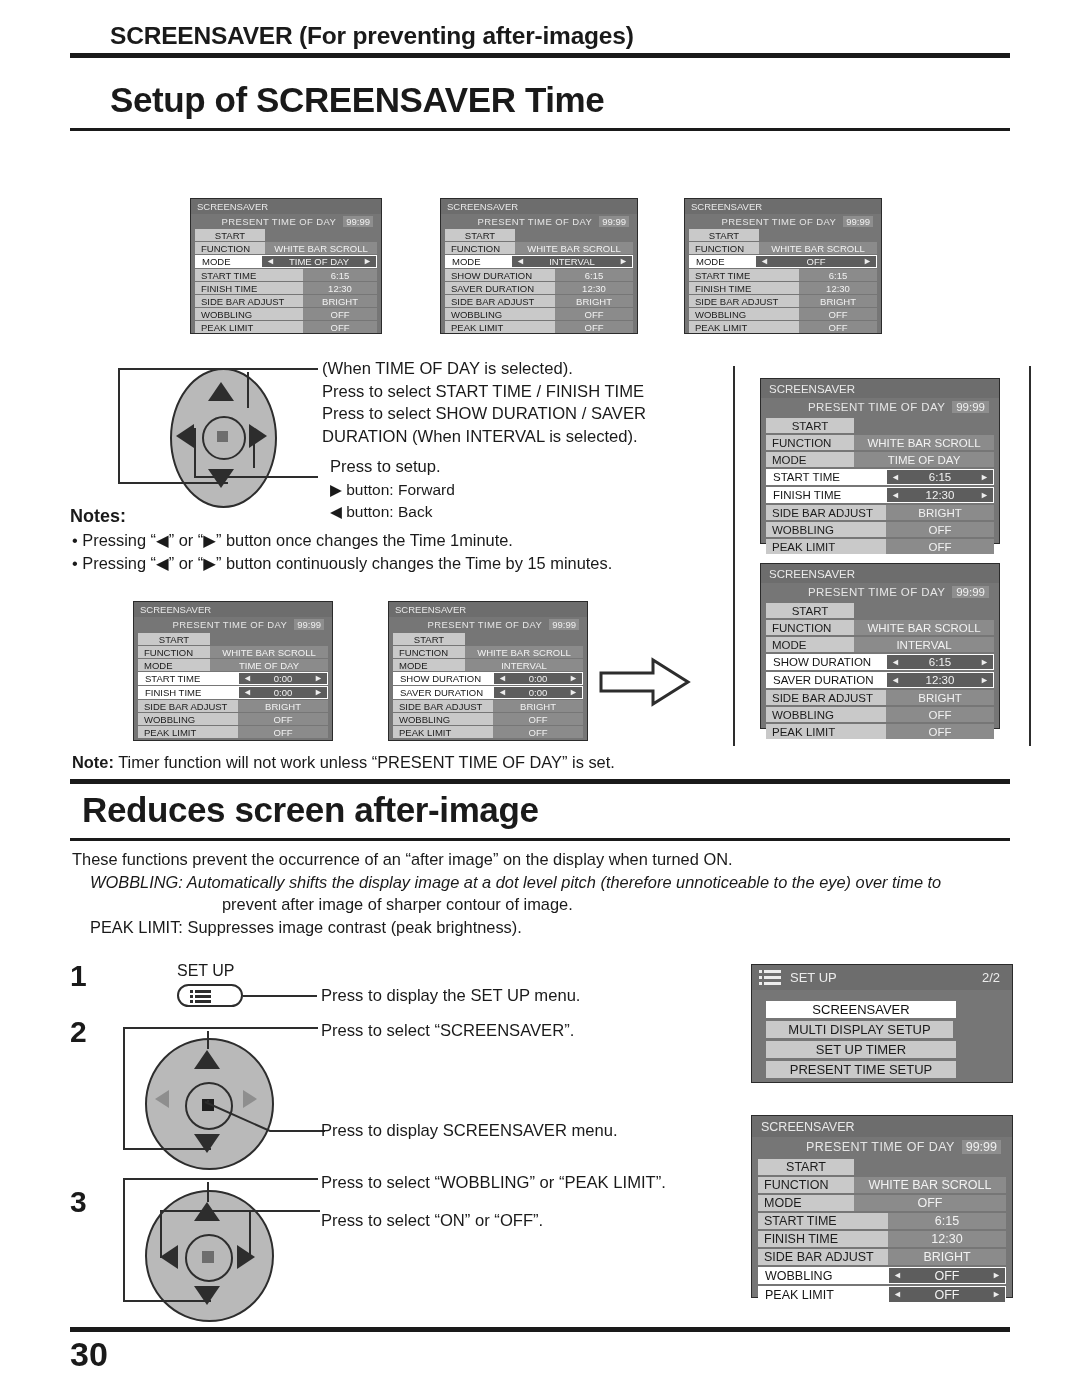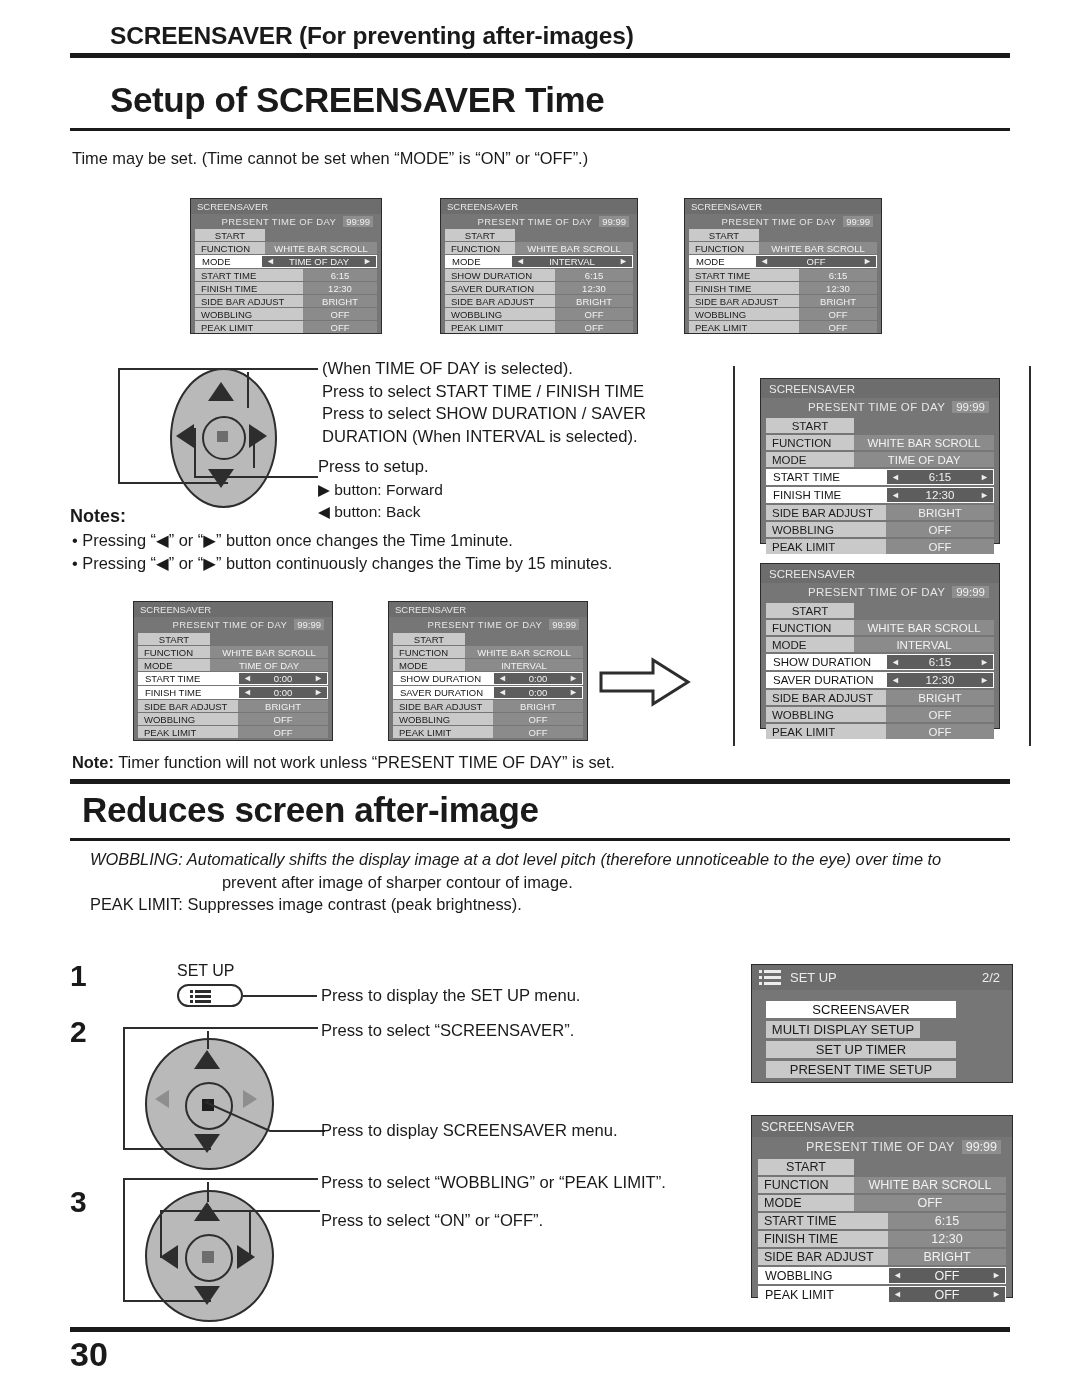--- a/index.html
+++ b/index.html
@@ -95,21 +95,20 @@
 
 <div class="page">
 
   <div class="chapter">SCREENSAVER (For preventing after-images)</div>
   <div class="rule thick" style="left:70px;top:53px;width:940px;"></div>
 
   <div class="bigtitle" style="left:110px;top:80px;">Setup of SCREENSAVER Time</div>
   <div class="rule thin" style="left:70px;top:128px;width:940px;"></div>
 
   <div class="para" style="left:72px;top:148px;width:940px;">
-    <div>Time may be set. (Time cannot be set when “MODE” is “ON” or “OFF”.)</div>
   </div>
 
   <div class="osd" style="left:190px;top:198px;width:192px;height:136px;font-size:9.5px;">
     <div class="ttl" style="height:15px;padding-left:6px;">SCREENSAVER</div>
     <div class="present" style="height:14px;padding-right:8px;">
       <span class="lbl">PRESENT  TIME OF DAY</span>
       <span class="val" style="padding:0 3px;">99:99</span>
     </div>
     <div class="row" style="height:12px;margin:1px 4px 0 4px;">
       <div class="startbtn" style="width:70px;">START</div>
@@ -253,21 +252,21 @@
   <div class="ln v" style="left:253px;top:428px;height:40px;"></div>
   <div class="ln h" style="left:194px;top:476px;width:124px;"></div>
 
   <div class="callout" style="left:322px;top:358px;width:400px;">
     <div>(When TIME OF DAY is selected).</div>
     <div>Press to select START TIME / FINISH TIME</div>
     <div style="text-align:justify;">Press to select SHOW DURATION / SAVER</div>
     <div>DURATION (When INTERVAL is selected).</div>
   </div>
 
-  <div class="callout" style="left:318px;top:456px;width:380px;">
+  <div class="callout" style="left:330px;top:456px;width:380px;">
     <div>Press to setup.</div>
     <div style="font-size:15.5px;">▶ button: Forward</div>
     <div style="font-size:15.5px;">◀ button: Back</div>
   </div>
 
   <div style="position:absolute;left:70px;top:506px;font-size:18px;font-weight:bold;">Notes:</div>
   <div class="para" style="left:72px;top:529px;width:680px;line-height:23px;">
     <div>• Pressing “◀” or “▶” button once changes the Time 1minute.</div>
     <div>• Pressing “◀” or “▶” button continuously changes the Time by 15 minutes.</div>
   </div>
@@ -471,20 +470,21 @@
 
   <div class="para" style="left:72px;top:752px;width:940px;font-size:16.4px;">
     <b>Note:</b><span> Timer function will not work unless “PRESENT TIME OF DAY” is set.</span>
   </div>
 
   <div class="rule thick" style="left:70px;top:779px;width:940px;"></div>
   <div class="bigtitle" style="left:82px;top:790px;">Reduces screen after-image</div>
   <div class="rule thin" style="left:70px;top:838px;width:940px;"></div>
 
   <div class="para" style="left:72px;top:848px;width:945px;line-height:22.5px;">
+    <div>These functions prevent the occurrence of an “after image” on the display when turned ON.</div>
     <div style="padding-left:18px;text-indent:0;font-style:italic;">
       <span>WOBBLING:</span><span> Automatically shifts the display image at a dot level pitch (therefore unnoticeable to the eye) over time to</span>
     </div>
     <div style="padding-left:150px;">prevent after image of sharper contour of image.</div>
     <div style="padding-left:18px;">
       <span>PEAK LIMIT:</span><span> Suppresses image contrast (peak brightness).</span>
     </div>
   </div>
 
   <div class="stepnum" style="left:70px;top:959px;">1</div>
@@ -555,21 +555,21 @@
             <i></i>
             <i></i>
             <i></i>
           </span>
         <span>SET UP</span>
       </span>
       <span>2/2</span>
     </div>
     <div style="padding:11px 0 0 14px;">
       <div class="mi on" style="width:190px;height:17px;">SCREENSAVER</div>
-      <div class="mi" style="width:154px;height:17px;margin-top:3px;">MULTI DISPLAY SETUP</div>
+      <div class="mi" style="width:187px;height:17px;margin-top:3px;">MULTI DISPLAY SETUP</div>
       <div class="mi" style="width:190px;height:17px;margin-top:3px;">SET UP TIMER</div>
       <div class="mi" style="width:190px;height:17px;margin-top:3px;">PRESENT TIME SETUP</div>
     </div>
   </div>
 
   <div class="osd" style="left:751px;top:1115px;width:262px;height:183px;font-size:12.5px;">
     <div class="ttl" style="height:21px;padding-left:9px;">SCREENSAVER</div>
     <div class="present" style="height:20px;padding-right:11px;">
       <span class="lbl">PRESENT  TIME OF DAY</span>
       <span class="val" style="padding:0 4px;">99:99</span>

